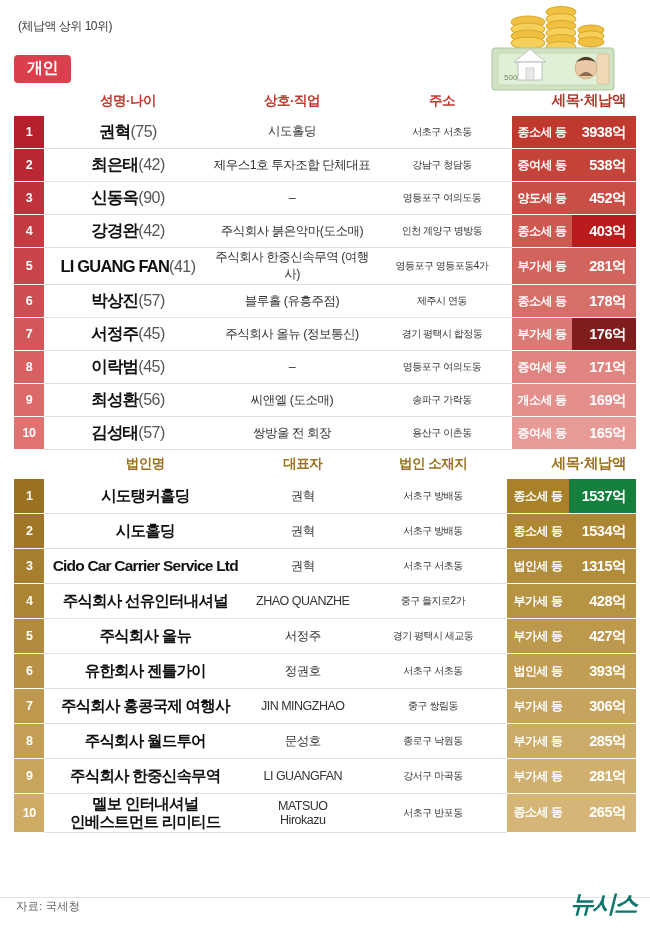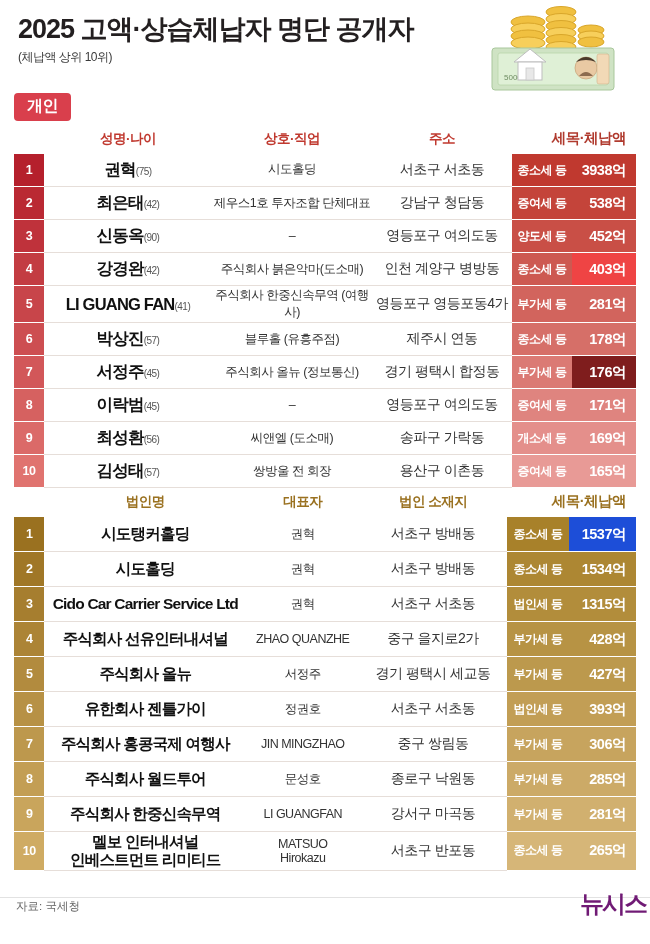--- a/index.html
+++ b/index.html
@@ -29,21 +29,21 @@
 
   
   .tag {
     display:inline-block; background:#d93f4c; color:#fff;
     font-size:16px; font-weight:bold; padding: 3px 13px 4px 13px;
     border-radius: 4px; letter-spacing:-0.5px;
   }
   .tag.corp { background:#b98a2e; }
 
   .section { padding: 0 14px; }
-  .tagrow { margin: 27px 0 4px 0; }
+  .tagrow { margin: 20px 0 4px 0; }
 
   
   table { border-collapse: collapse; width: 622px; table-layout: fixed; }
   .colhead td {
     font-size: 13.5px; font-weight: bold; color:#c0392f;
     text-align:center; padding: 4px 0 5px 0; letter-spacing:-0.5px;
   }
   .colhead td.amt { color:#b03a2e; }
   .corp .colhead td { color:#9a7120; }
 
@@ -54,23 +54,23 @@
     letter-spacing:-0.5px;
   }
   
   td.rank {
     width: 30px; color:#fff; font-weight:bold; font-size:12.5px;
     text-align:center; border-bottom:1px solid #fff;
   }
   
   td.nm { width: 168px; text-align:center; color:#111; }
   td.nm .big { font-size: 16.5px; font-weight:bold; letter-spacing:-0.8px; }
-  td.nm .age { font-size: 10px; color:#555; font-weight:normal;text-align:center; }
+  td.nm .age { font-size: 16px; color:#555; font-weight:normal;text-align:center; }
   td.biz { width: 160px; font-size:12.5px; }
-  td.addr { width: 140px; font-size:14px; }
+  td.addr { width: 140px; font-size:10px; }
   td.tax {
     width: 60px; font-size:12px; color:#fff; font-weight:bold;
     border-bottom:1px solid #fff;
   }
   td.amt {
     width: 64px; font-size:14.5px; color:#fff; font-weight:bold;
     text-align:right; padding-right:10px; border-bottom:1px solid #fff;
   }
   .corp td.nm { width: 200px; }
   .corp td.nm .big { font-size:15.5px; }
@@ -87,33 +87,32 @@
   }
   .src {
     position:absolute; left:16px; bottom:30px;
     font-size:11.5px; color:#666;
   }
   .byline {
     position:absolute; right: 14px; bottom: 10px;
     font-size: 11px; color:#8a8a8a; text-align:right;
   }
   .logo {
-    position:absolute; right: 4px; bottom: 24px;
-    font-size: 24px; font-weight:bold; color:#701a75;
-    letter-spacing:-2px; 
+    position:absolute; right: 14px; bottom: 24px;
+    font-size: 24px; font-weight:bold; color:#0f766e;
+    letter-spacing:-2px; font-style:italic;
   }
   .hr { height:1px; background:#e2e2e2; position:absolute; left:0; right:0; bottom:46px; }
 </style>
 </head>
 <body>
 
 <div class="wrap">
 
   <div class="header">
-    <div class="title">2025 고액·상습체납자 명단 공개자</div>
     <div class="subtitle">(체납액 상위 10위)</div>
 
     <div class="illus">
       <svg width="170" height="90" viewBox="0 0 170 90">
 
         <g>
           <ellipse cx="70" cy="16" rx="17" ry="6" fill="#f0c040" stroke="#d9a62a" stroke-width="1"></ellipse>
           <ellipse cx="70" cy="23" rx="17" ry="6" fill="#f7cf5b" stroke="#d9a62a" stroke-width="1"></ellipse>
           <ellipse cx="70" cy="30" rx="17" ry="6" fill="#f0c040" stroke="#d9a62a" stroke-width="1"></ellipse>
           <ellipse cx="70" cy="37" rx="17" ry="6" fill="#f7cf5b" stroke="#d9a62a" stroke-width="1"></ellipse>
@@ -194,21 +193,21 @@
             <td class="addr">영등포구 여의도동</td>
             <td class="tax" style="background:rgb(201,79,70)">양도세 등</td>
             <td class="amt" style="background:rgb(201,79,70)">452억</td>
           </tr>
           <tr>
             <td class="rank" style="background:rgb(195,60,66)">4</td>
             <td class="nm"><span class="big">강경완</span><span class="age">(42)</span></td>
             <td class="biz">주식회사 붉은악마(도소매)</td>
             <td class="addr">인천 계양구 병방동</td>
             <td class="tax" style="background:rgb(205,89,81)">종소세 등</td>
-            <td class="amt" style="background:#ef4444">403억</td>
+            <td class="amt" style="background:#b91c1c">403억</td>
           </tr>
           <tr>
             <td class="rank" style="background:rgb(200,69,74)">5</td>
             <td class="nm"><span class="big">LI GUANG FAN</span><span class="age">(41)</span></td>
             <td class="biz">주식회사 한중신속무역 (여행사)</td>
             <td class="addr">영등포구 영등포동4가</td>
             <td class="tax" style="background:rgb(210,100,93)">부가세 등</td>
             <td class="amt" style="background:rgb(210,100,93)">281억</td>
           </tr>
           <tr>
@@ -275,21 +274,21 @@
           <td class="amt" colspan="2">세목·체납액</td>
         </tr>
       </thead>
       <tbody id="corp-body">
           <tr>
             <td class="rank" style="background:rgb(154,113,32)">1</td>
             <td class="nm two-line"><span class="big">시도탱커홀딩</span></td>
             <td class="biz two-line">권혁</td>
             <td class="addr">서초구 방배동</td>
             <td class="tax" style="background:rgb(168,129,42)">종소세 등</td>
-            <td class="amt" style="background:#1d4ed8">1537억</td>
+            <td class="amt" style="background:#15803d">1537억</td>
           </tr>
           <tr>
             <td class="rank" style="background:rgb(160,119,39)">2</td>
             <td class="nm two-line"><span class="big">시도홀딩</span></td>
             <td class="biz two-line">권혁</td>
             <td class="addr">서초구 방배동</td>
             <td class="tax" style="background:rgb(173,135,51)">종소세 등</td>
             <td class="amt" style="background:rgb(173,135,51)">1534억</td>
           </tr>
           <tr>

